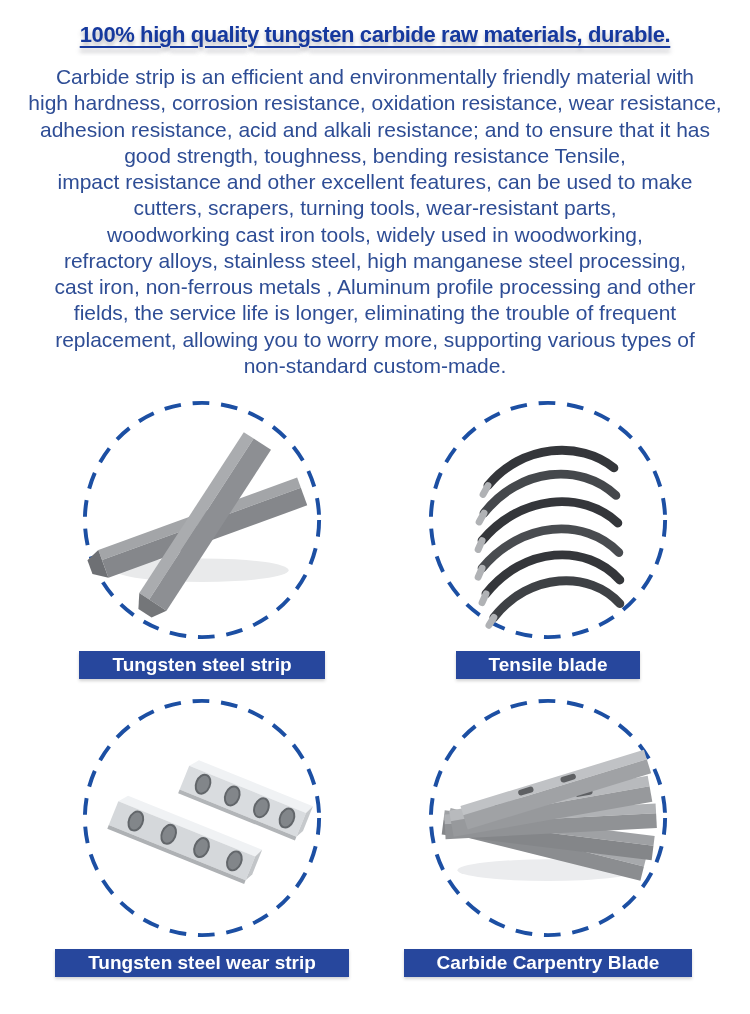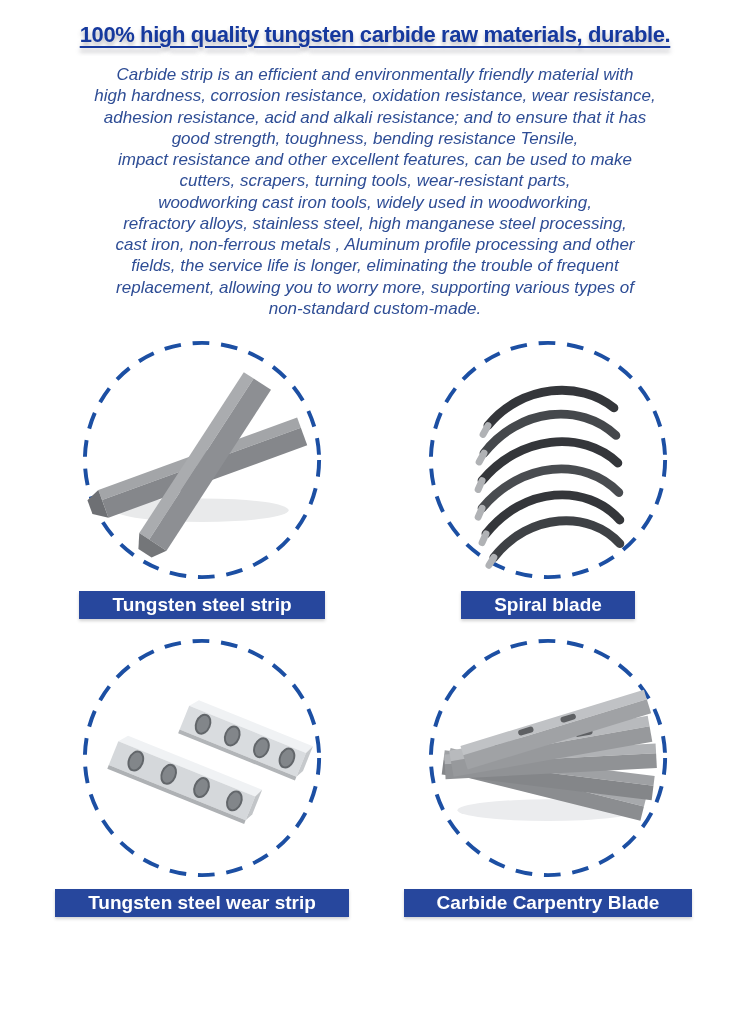--- a/index.html
+++ b/index.html
@@ -22,24 +22,23 @@
     text-decoration:underline;
     text-decoration-thickness:2px;
     text-underline-offset:4px;
     text-shadow:0 4px 4px rgba(100,100,110,0.45);
     white-space:nowrap;
   }
   .intro{
     margin:16px 4px 0 4px;
     text-align:center;
     white-space:pre-line;
-    font-size:17px;
+    font-size:21px;
     line-height:1.25;
     color:#2e4d95;
-    font-style:italic;
   }
   .grid{
     margin-top:18px;
     display:grid;
     grid-template-columns:246px 246px;
     column-gap:100px;
     row-gap:16px;
     justify-content:center;
   }
   figure.product{
@@ -113,21 +112,21 @@
           <path d="M 58,146 C 96,100 160,94  196,128" stroke="#34363a" stroke-width="9"></path>
           <path d="M 58,146 l -4,9" stroke="#b0b2b5" stroke-width="7"></path>
           <path d="M 58,174 C 98,126 162,122 197,158" stroke="#494c50" stroke-width="9"></path>
           <path d="M 58,174 l -4,9" stroke="#b0b2b5" stroke-width="7"></path>
           <path d="M 62,200 C 100,152 164,148 198,186" stroke="#34363a" stroke-width="9"></path>
           <path d="M 62,200 l -4,9" stroke="#b0b2b5" stroke-width="7"></path>
           <path d="M 70,224 C 106,178 168,176 198,210" stroke="#3e4145" stroke-width="9"></path>
           <path d="M 70,224 l -5,8" stroke="#b0b2b5" stroke-width="7"></path>
         </g>
       </svg>
-      <figcaption class="plabel">Spiral blade</figcaption>
+      <figcaption class="plabel">Tensile blade</figcaption>
     </figure>
 
     <figure class="product">
       <svg width="246" height="246" viewBox="0 0 250 250">
         <circle cx="125" cy="125" r="119" fill="#ffffff" stroke="#1c4fa3" stroke-width="4" stroke-dasharray="17 12"></circle>
         <g transform="translate(40,108) rotate(22)">
           <polygon points="0,0 150,0 154,-9 7,-9" fill="#f0f2f4"></polygon>
           <rect x="0" y="0" width="150" height="26" fill="#d5d8db"></rect>
           <rect x="0" y="26" width="150" height="4" fill="#aeb1b4"></rect>
           <polygon points="150,0 154,-9 154,18 150,26" fill="#c2c5c8"></polygon>

